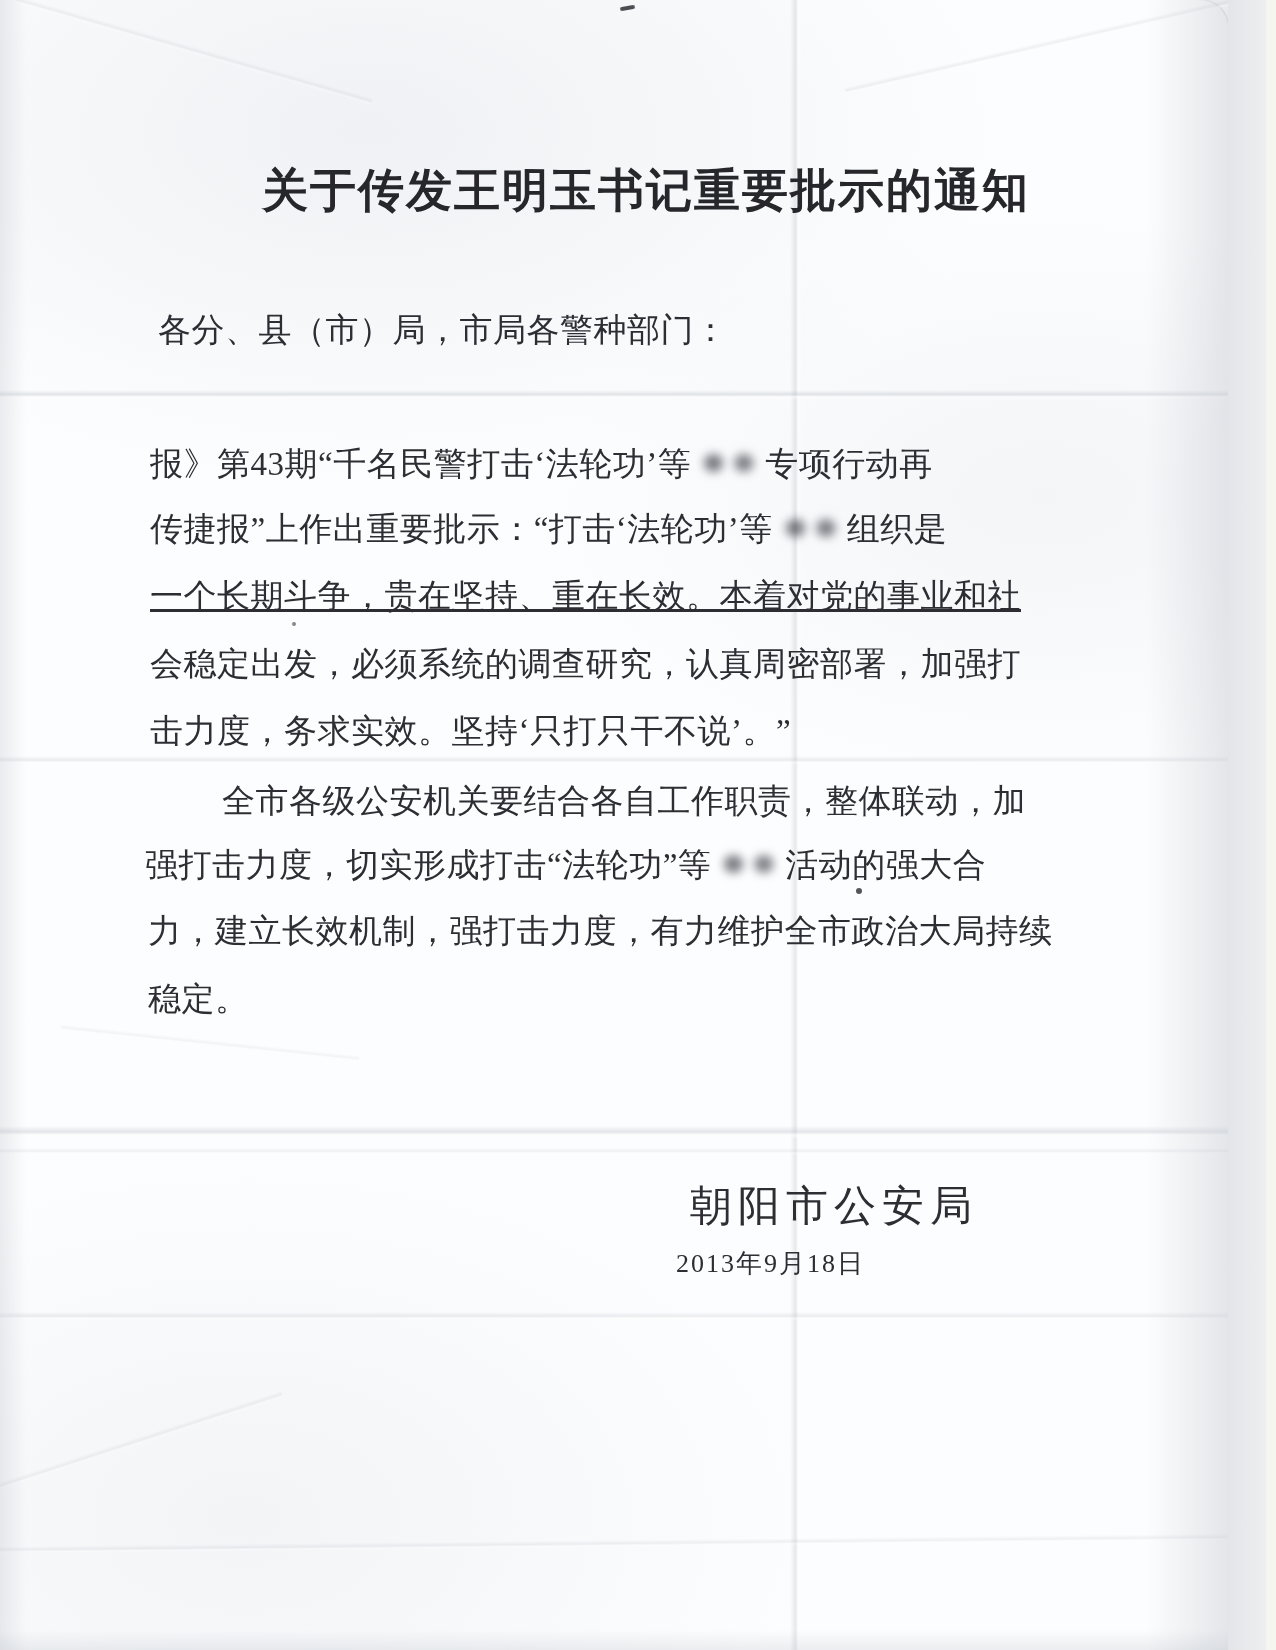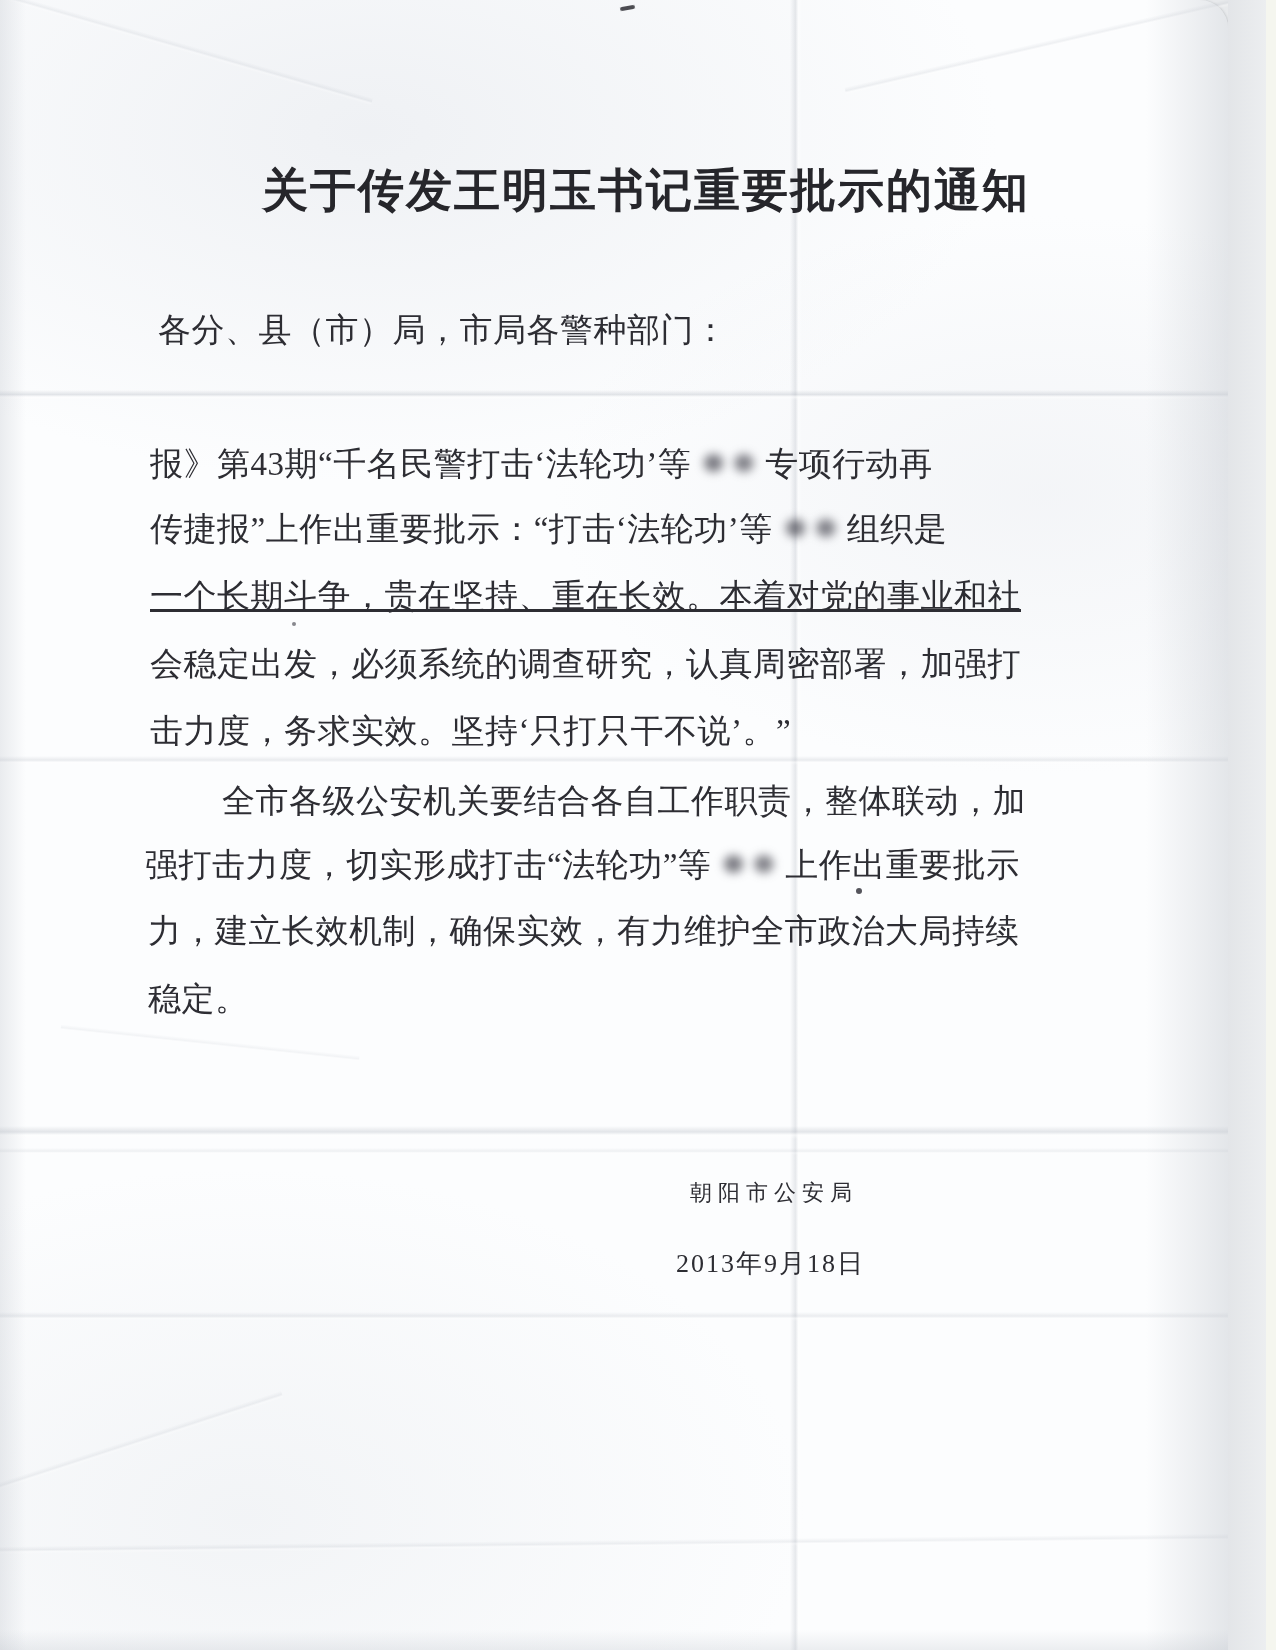--- a/index.html
+++ b/index.html
@@ -47,21 +47,21 @@
   .redaction{
     display:inline-block;width:66px;height:36px;vertical-align:-6px;
     margin:0 4px;border-radius:6px;
     background:
       radial-gradient(ellipse 16px 15px at 28% 50%, rgba(62,62,72,.88), rgba(62,62,72,.4) 60%, transparent 75%),
       radial-gradient(ellipse 16px 15px at 74% 50%, rgba(62,62,72,.82), rgba(62,62,72,.38) 60%, transparent 75%);
     filter:blur(4px);
   }
   .sig-line{
     position:absolute;white-space:nowrap;
-    font-size:22px;color:#2d2d33;
+    font-size:42px;color:#2d2d33;
   }
   .speck{position:absolute;border-radius:50%;background:#55555c;}
   .topmark{
     position:absolute;left:620px;top:6px;width:15px;height:4px;
     background:#4c4c52;transform:rotate(-10deg);border-radius:2px;
     filter:blur(0.5px);
   }
 </style>
 </head>
 <body>
@@ -102,24 +102,24 @@
       <span>传捷报”上作出重要批示：“打击‘法轮功’等</span><span class="redaction"></span><span>组织是</span>
     </div>
 
     <div class="line" style="left:150px;top:574px;text-decoration:underline;">一个长期斗争，贵在坚持、重在长效。本着对党的事业和社</div>
     <div class="line" style="left:150px;top:642px;">会稳定出发，必须系统的调查研究，认真周密部署，加强打</div>
     <div class="line" style="left:150px;top:709px;">击力度，务求实效。坚持‘只打只干不说’。”</div>
 
     <div class="line" style="left:222px;top:779px;">全市各级公安机关要结合各自工作职责，整体联动，加</div>
 
     <div class="line" style="left:145px;top:843px;">
-      <span>强打击力度，切实形成打击“法轮功”等</span><span class="redaction"></span><span>上作出重要批示</span>
+      <span>强打击力度，切实形成打击“法轮功”等</span><span class="redaction"></span><span>活动的强大合</span>
     </div>
 
-    <div class="line" style="left:148px;top:909px;">力，建立长效机制，确保实效，有力维护全市政治大局持续</div>
+    <div class="line" style="left:148px;top:909px;">力，建立长效机制，强打击力度，有力维护全市政治大局持续</div>
     <div class="line" style="left:148px;top:977px;">稳定。</div>
 
     <div class="sig-line" style="left:690px;top:1178px;letter-spacing:6px;">朝阳市公安局</div>
     <div class="sig-line" style="left:676px;top:1246px;letter-spacing:2px;font-size:26px;">2013年9月18日</div>
 
   </div>
 
   <div class="mid-strip"></div>
   <div class="outer-strip"></div>
 </div>

